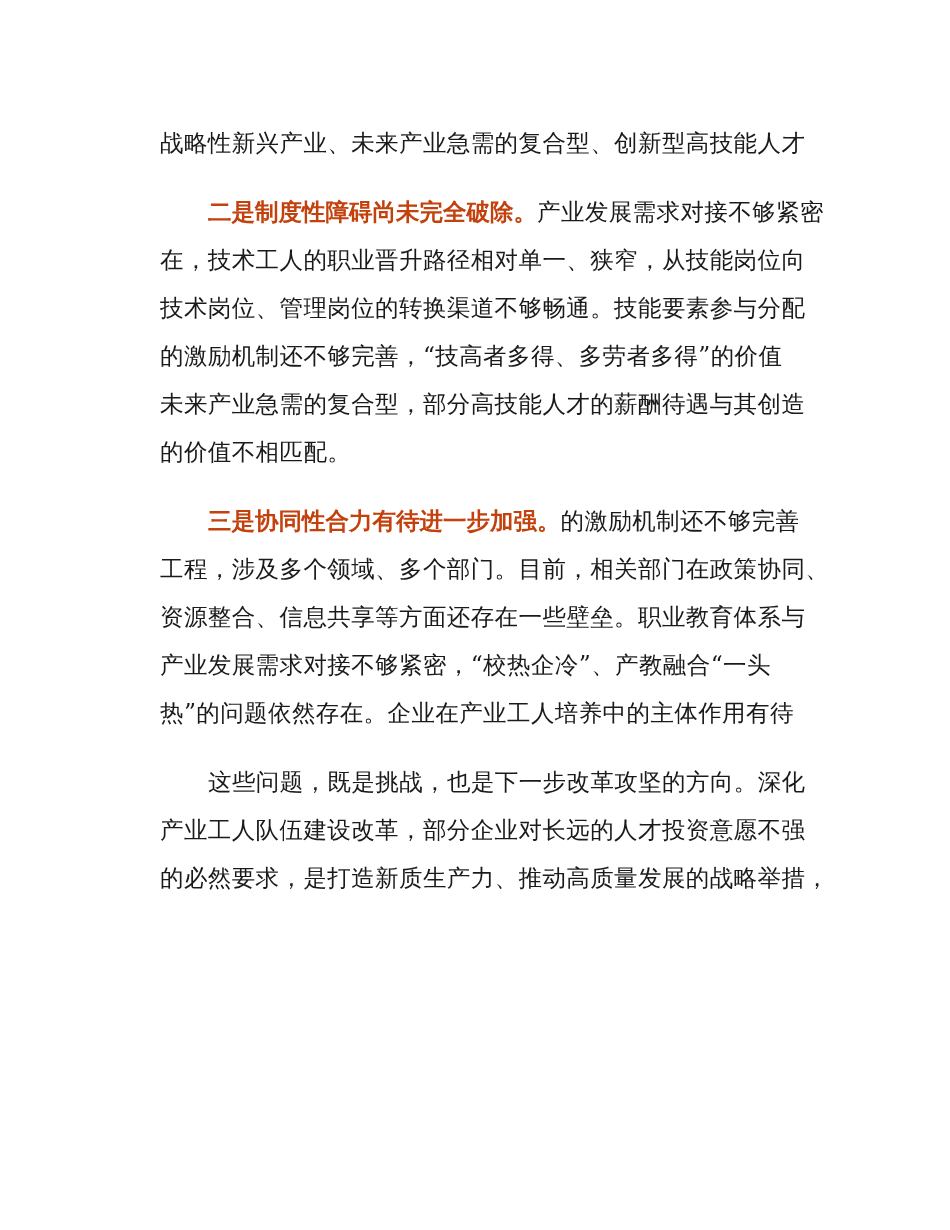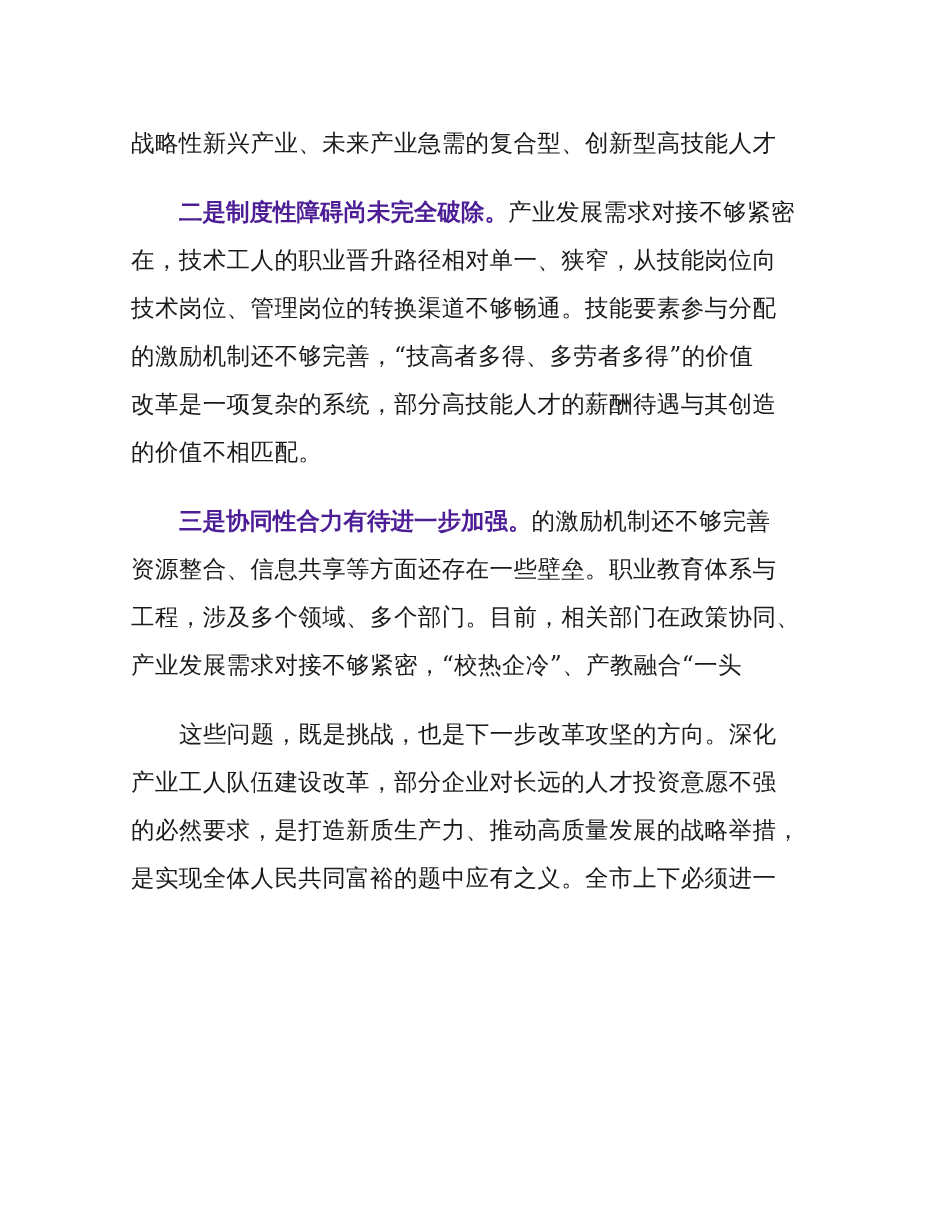--- a/index.html
+++ b/index.html
@@ -1,65 +1,65 @@
 <!DOCTYPE html>
 <html><head>
 <meta charset="utf-8">
 <style>
   html, body { margin: 0; padding: 0; background: #ffffff; }
   body { width: 950px; height: 1230px; position: relative; overflow: hidden; }
   .page {
     position: absolute;
-    left: 131px;
+    left: 160px;
     top: 124px;
     width: 670px;
     font-family: "DejaVu Serif", "Liberation Serif", serif;
     font-size: 23.5px;
     color: #1a1a1a;
     letter-spacing: 0.4px;
   }
   .line {
     height: 48px;
     line-height: 38px;
     white-space: nowrap;
   }
   .para { margin-bottom: 21px; }
   .indent { padding-left: 48px; }
   .bold {
     font-family: "DejaVu Sans", "Liberation Sans", sans-serif;
     font-weight: bold;
-    color: #4c1d95;
+    color: #c2410c;
     letter-spacing: 0px;
   }
 </style>
 </head>
 <body>
 
 <div class="page">
 
   <div class="para">
     <div class="line">战略性新兴产业、未来产业急需的复合型、创新型高技能人才</div>
   </div>
 
   <div class="para">
     <div class="line indent"><span class="bold">二是制度性障碍尚未完全破除。</span><span>产业发展需求对接不够紧密</span></div>
     <div class="line">在，技术工人的职业晋升路径相对单一、狭窄，从技能岗位向</div>
     <div class="line">技术岗位、管理岗位的转换渠道不够畅通。技能要素参与分配</div>
     <div class="line">的激励机制还不够完善，“技高者多得、多劳者多得”的价值</div>
-    <div class="line">改革是一项复杂的系统，部分高技能人才的薪酬待遇与其创造</div>
+    <div class="line">未来产业急需的复合型，部分高技能人才的薪酬待遇与其创造</div>
     <div class="line">的价值不相匹配。</div>
   </div>
 
   <div class="para">
     <div class="line indent"><span class="bold">三是协同性合力有待进一步加强。</span><span>的激励机制还不够完善</span></div>
+    <div class="line">工程，涉及多个领域、多个部门。目前，相关部门在政策协同、</div>
     <div class="line">资源整合、信息共享等方面还存在一些壁垒。职业教育体系与</div>
-    <div class="line">工程，涉及多个领域、多个部门。目前，相关部门在政策协同、</div>
     <div class="line">产业发展需求对接不够紧密，“校热企冷”、产教融合“一头</div>
+    <div class="line">热”的问题依然存在。企业在产业工人培养中的主体作用有待</div>
   </div>
 
   <div class="para">
     <div class="line indent">这些问题，既是挑战，也是下一步改革攻坚的方向。深化</div>
     <div class="line">产业工人队伍建设改革，部分企业对长远的人才投资意愿不强</div>
     <div class="line">的必然要求，是打造新质生产力、推动高质量发展的战略举措，</div>
-    <div class="line">是实现全体人民共同富裕的题中应有之义。全市上下必须进一</div>
   </div>
 
 </div>
 
 </body></html>

